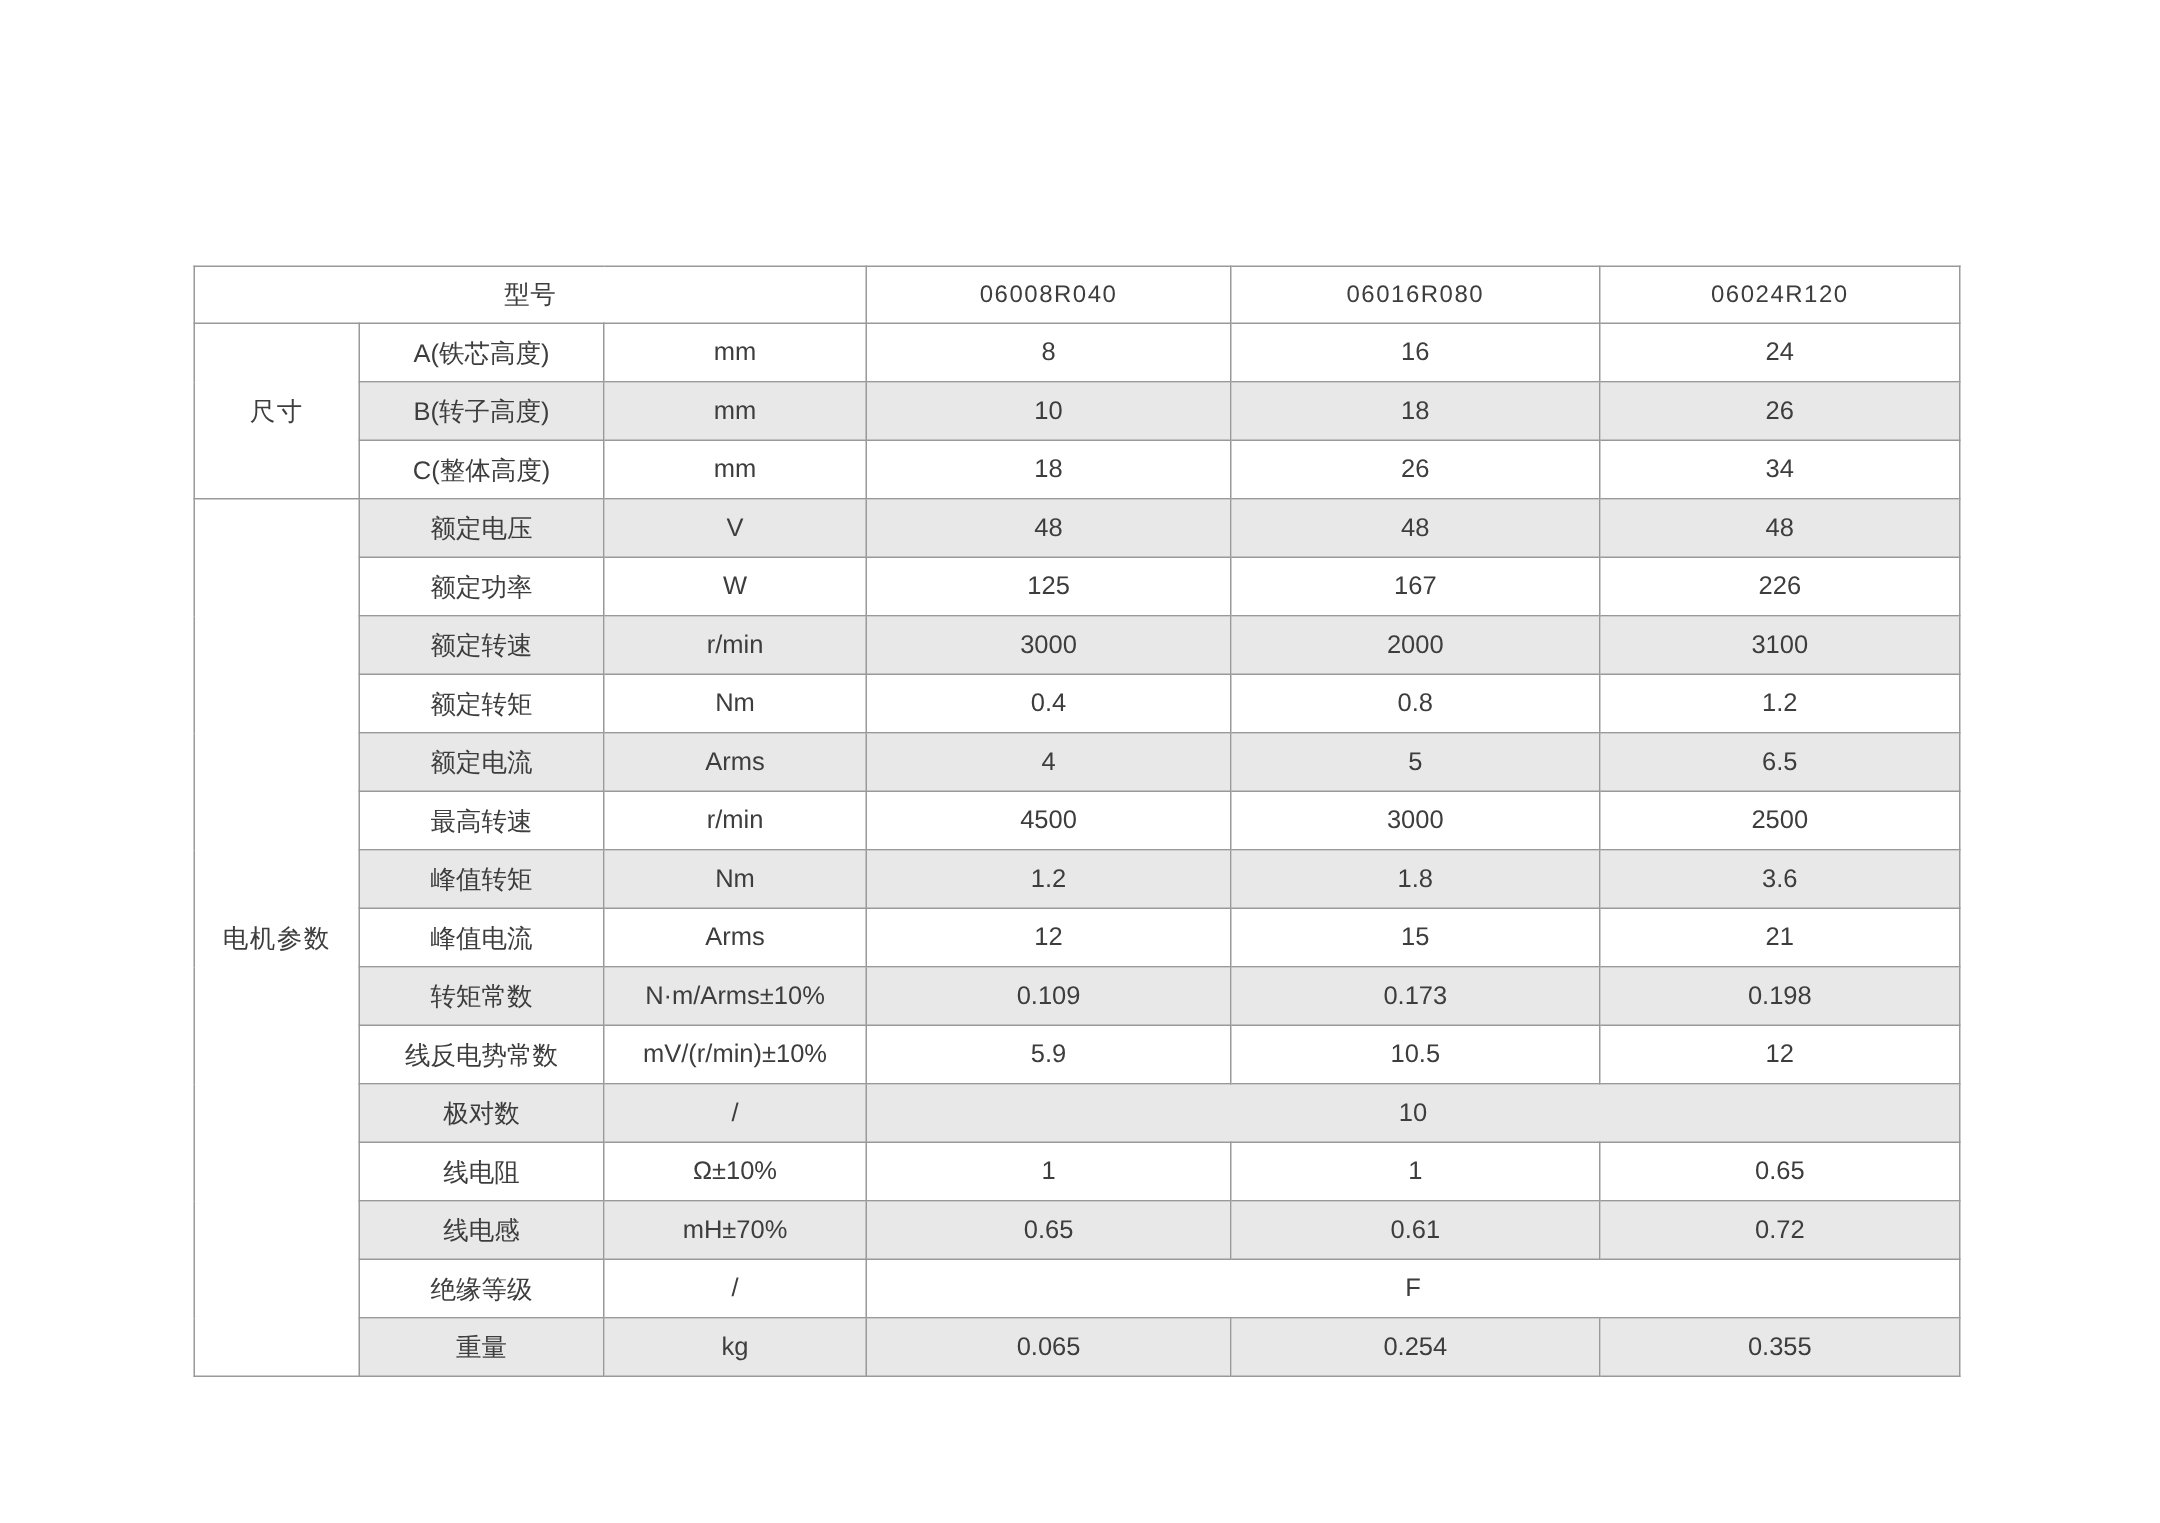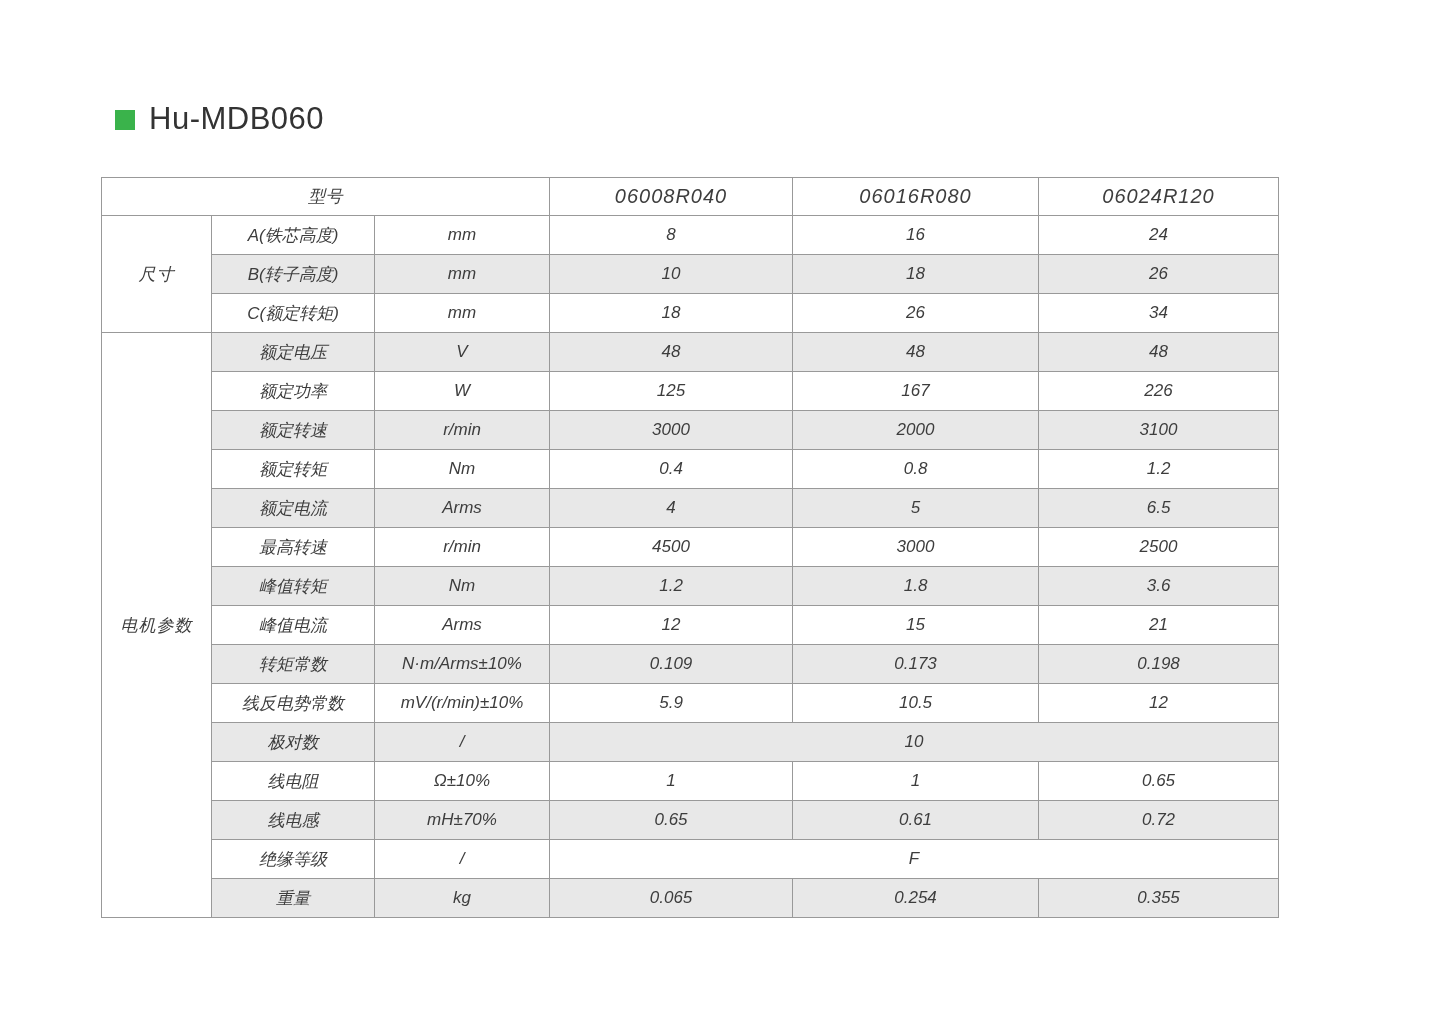--- a/index.html
+++ b/index.html
@@ -36,26 +36,25 @@
     font-size: 31px;
     font-weight: 400;
     color: #333333;
     letter-spacing: 0.5px;
     line-height: 1;
     padding-bottom: 2px;
   }
   
   table.spec {
     position: absolute;
-    left: 101px;
+    left: 129px;
     top: 177px;
     width: 1177px;
     border-collapse: collapse;
     table-layout: fixed;
-    font-style: italic;
   }
   table.spec td, table.spec th {
     border: 1px solid #999999;
     text-align: center;
     vertical-align: middle;
     padding: 0;
     font-size: 17px;
     color: #3d3d3d;
     font-weight: 400;
     background: #ffffff;
@@ -65,42 +64,38 @@
   thead th {
     background: #3AB34B;
     color: #ffffff;
     font-weight: 700;
     font-size: 21px;
     height: 37px;
     border: 1px solid rgba(0,0,0,0.30);
     letter-spacing: 0.3px;
   }
   thead th.model-head {
-    font-size: 20px;
+    font-size: 16px;
     letter-spacing: 1px;
   }
   tbody tr { height: 39px; }
   tbody tr:nth-child(even) td:not(.group-cell) { background: #e8e8e8; }
   td.group-cell {
     background: #ffffff !important;
     font-weight: 700;
     font-size: 20px;
     color: #1a1a1a;
     letter-spacing: 1px;
   }
 </style>
 </head>
 <body>
 
 <div class="page">
 
-  <div class="title-row">
-    <div class="title-bullet"></div>
-    <div class="title-text">Hu-MDB060</div>
-  </div>
 
   <table class="spec">
     <colgroup>
       <col style="width:110px">
       <col style="width:163px">
       <col style="width:175px">
       <col style="width:243px">
       <col style="width:246px">
       <col style="width:240px">
     </colgroup>
@@ -122,21 +117,21 @@
         <td>24</td>
       </tr>
       <tr>
         <td>B(转子高度)</td>
         <td>mm</td>
         <td>10</td>
         <td>18</td>
         <td>26</td>
       </tr>
       <tr>
-        <td>C(额定转矩)</td>
+        <td>C(整体高度)</td>
         <td>mm</td>
         <td>18</td>
         <td>26</td>
         <td>34</td>
       </tr>
 
       <tr>
         <td class="group-cell" rowspan="15">电机参数</td>
         <td>额定电压</td>
         <td>V</td>

